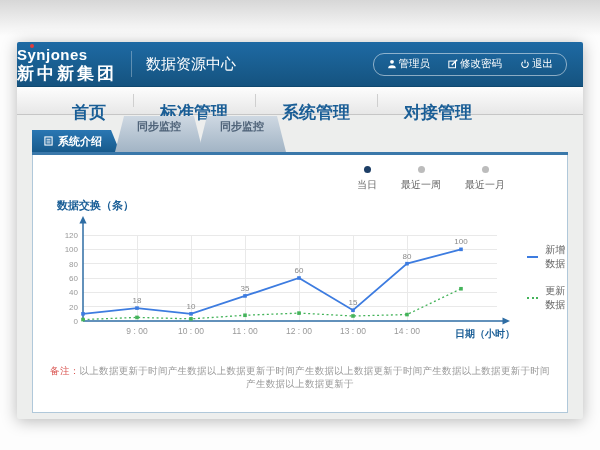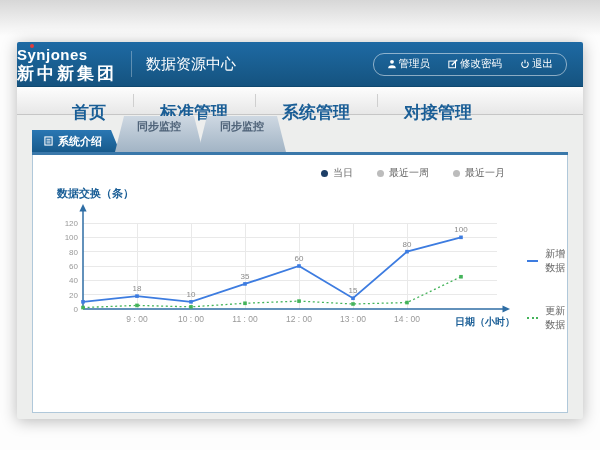--- a/index.html
+++ b/index.html
@@ -63,29 +63,29 @@
     clip-path:polygon(9px 0, calc(100% - 9px) 0, 100% 100%, 0 100%);
     margin-left:-5px;
   }
   .tab-underline { height:3px; background:#3a78aa; margin:0 15px; }
   .panel {
     margin:0 15px; background:#fff; border:1px solid #b0c8da; border-top:none;
     height:258px; box-sizing:border-box; padding:8px 14px; overflow:hidden;
   }
   
   .filters { display:flex; justify-content:flex-end; padding-right:48px; gap:24px; margin-top:3px; }
-  .filter-item { display:flex; align-items:center; gap:5px; font-size:10px; color:#666; cursor:pointer; }
+  .filter-item { display:flex; align-items:center; gap:5px; font-size:10px; color:#666; cursor:pointer;flex-direction:column; }
   .radio-dot { width:7px; height:7px; border-radius:50%; background:#bcbcbc; }
   .filter-item.selected .radio-dot { background:#1d3e66; }
   
   .chart-title { color:#1a5e96; font-weight:bold; font-size:11px; margin:6px 0 0 10px; }
   .chart-row { display:flex; padding-left:10px; margin-top:0; }
   svg.chart { width:462px; height:134px; flex:none; }
   .legend { margin-top:30px; margin-left:8px; display:flex; flex-direction:column; gap:13px; }
-  .legend-item { display:flex; align-items:center; gap:7px; font-size:10px; color:#666; cursor:pointer;margin-top:16px; }
+  .legend-item { display:flex; align-items:center; gap:7px; font-size:10px; color:#666; cursor:pointer; }
   .legend-swatch { width:22px; height:0; }
   
   .note { margin-top:18px; text-align:center; font-size:9.5px; color:#999; letter-spacing:.3px; }
   .note-prefix { color:#d9534f; }
 </style>
 </head>
 <body>
 
 <div class="page">
   <div class="window">
@@ -245,17 +245,20 @@
               <div class="legend-item">
                 <span class="legend-swatch" style="border-top: 2px solid rgb(61, 124, 224);"></span>
                 <span>新增数据</span>
               </div>
               <div class="legend-item">
                 <span class="legend-swatch" style="border-top: 2px dotted rgb(68, 179, 90);"></span>
                 <span>更新数据</span>
               </div>
             </div>
         </div>
+        <div class="note">
+          <span class="note-prefix">备注：</span><span>以上数据更新于时间产生数据以上数据更新于时间产生数据以上数据更新于时间产生数据以上数据更新于时间产生数据以上数据更新于</span>
+        </div>
       </div>
     </div>
 
   </div>
 </div>
 
 </body></html>

